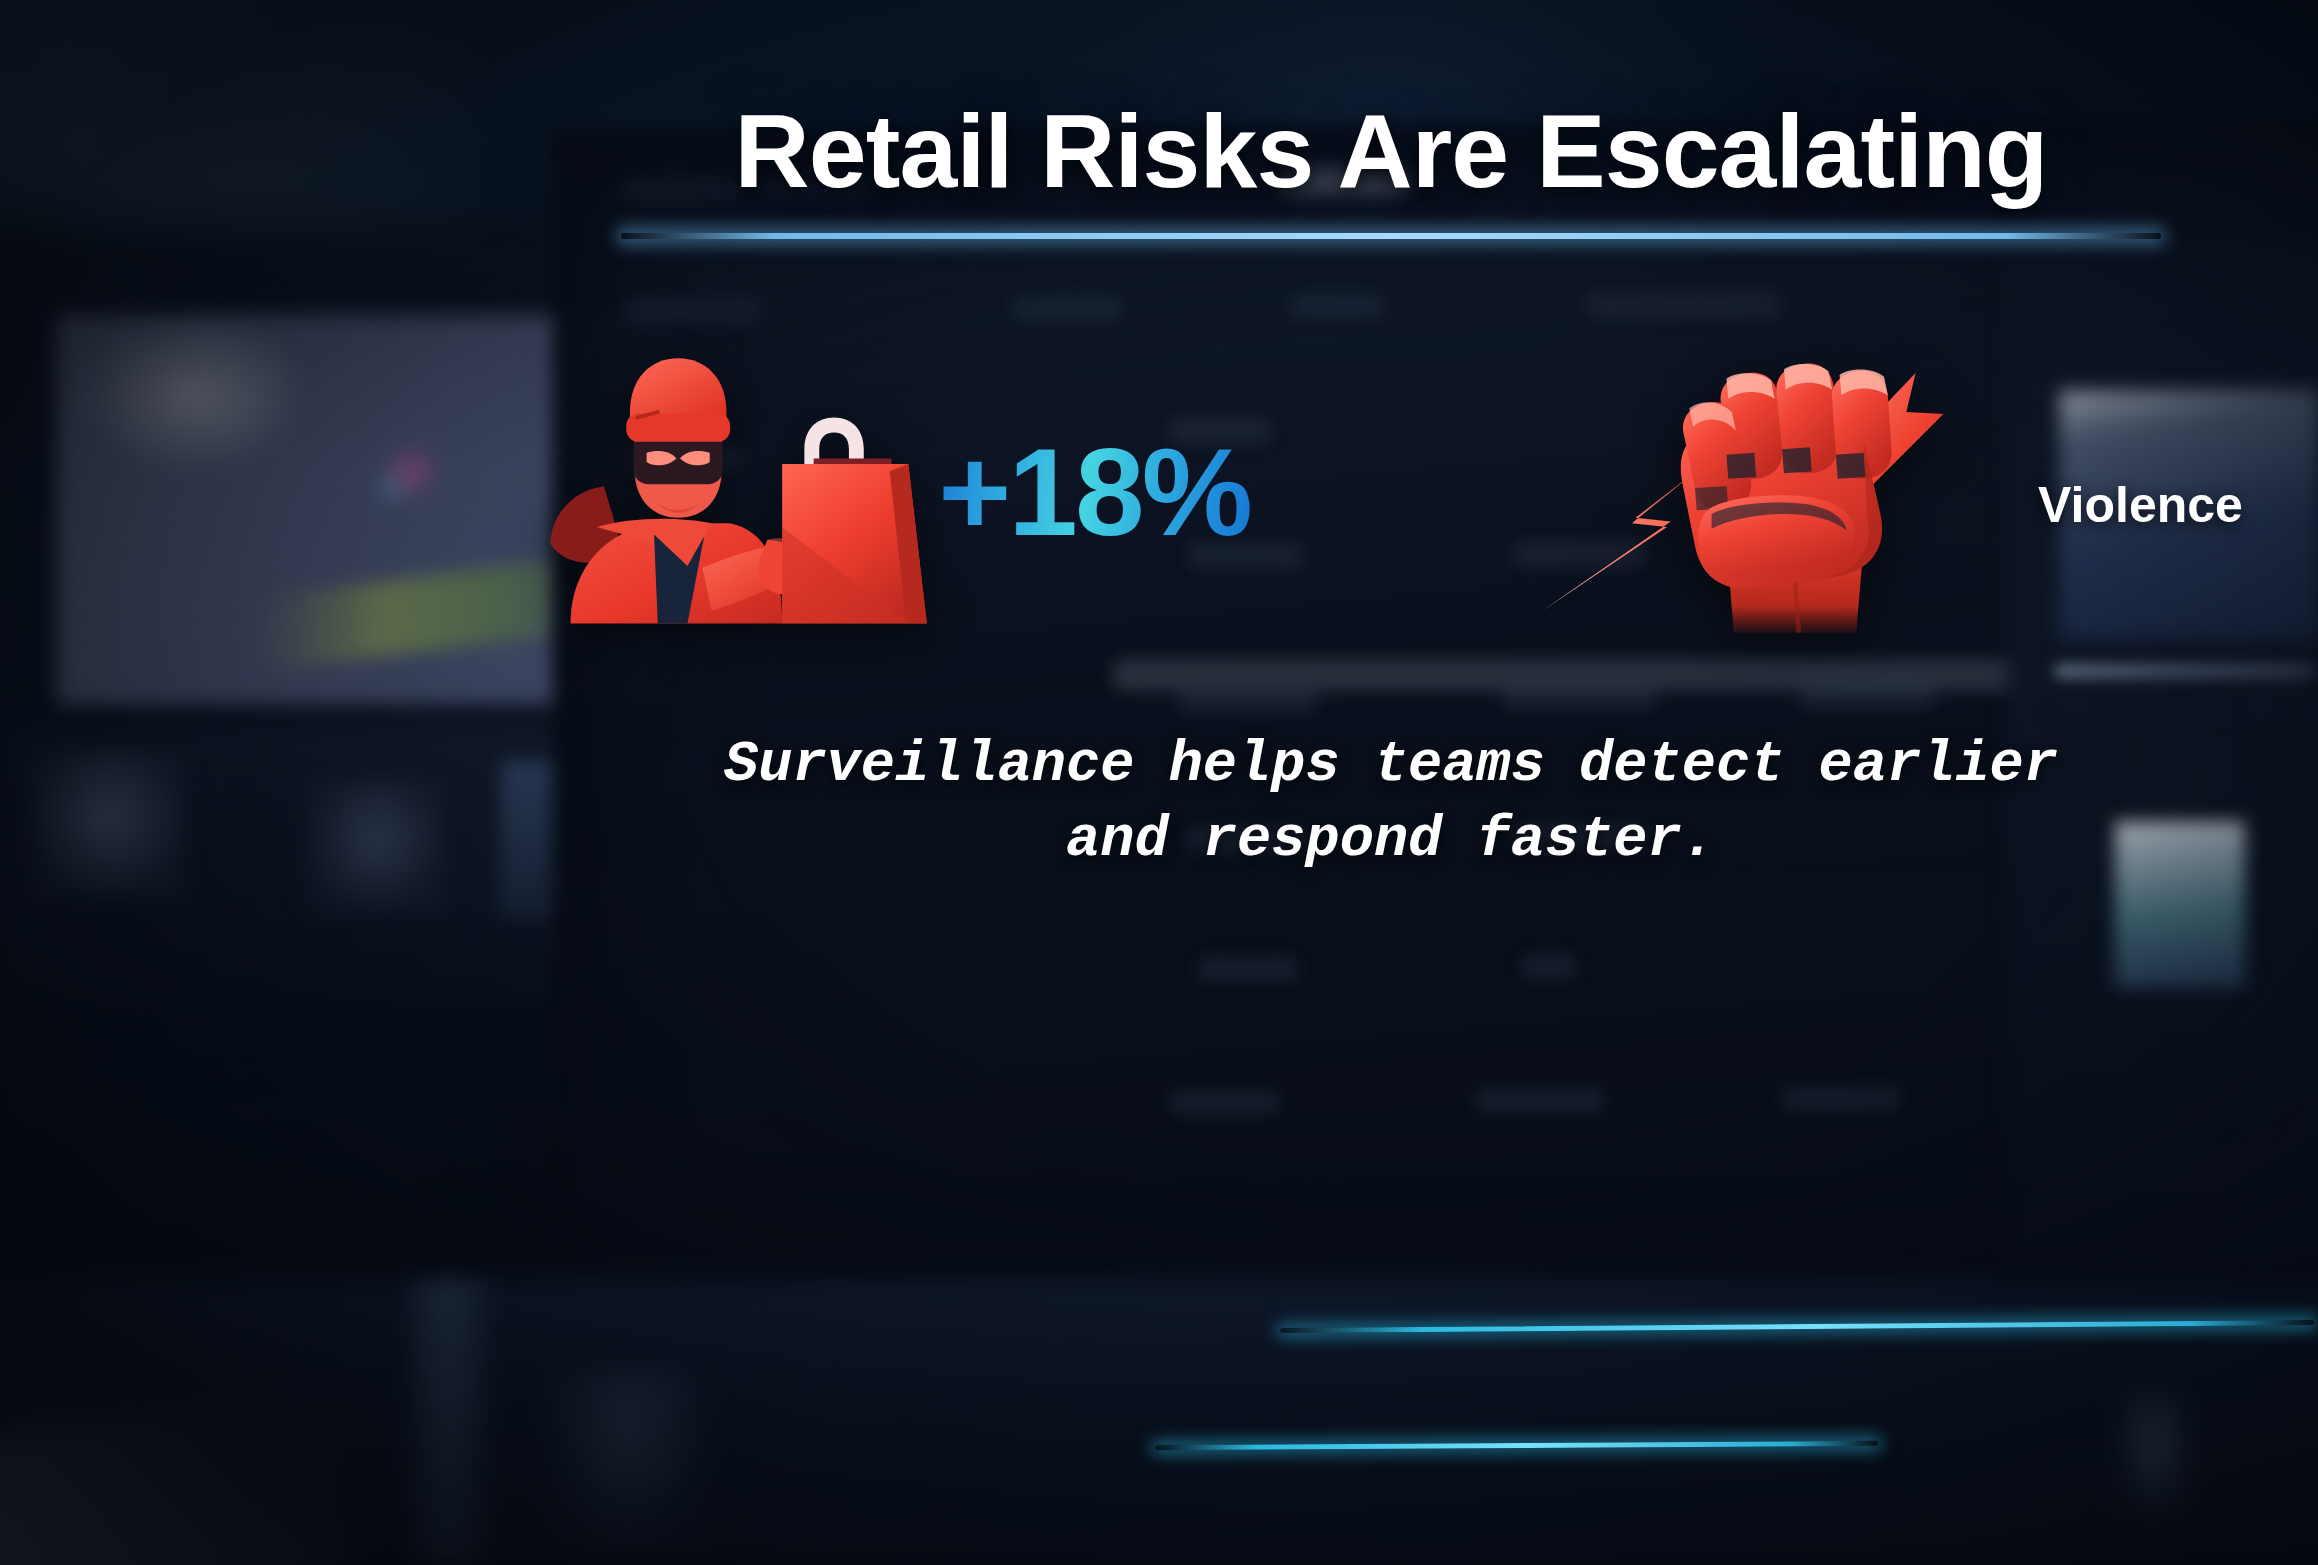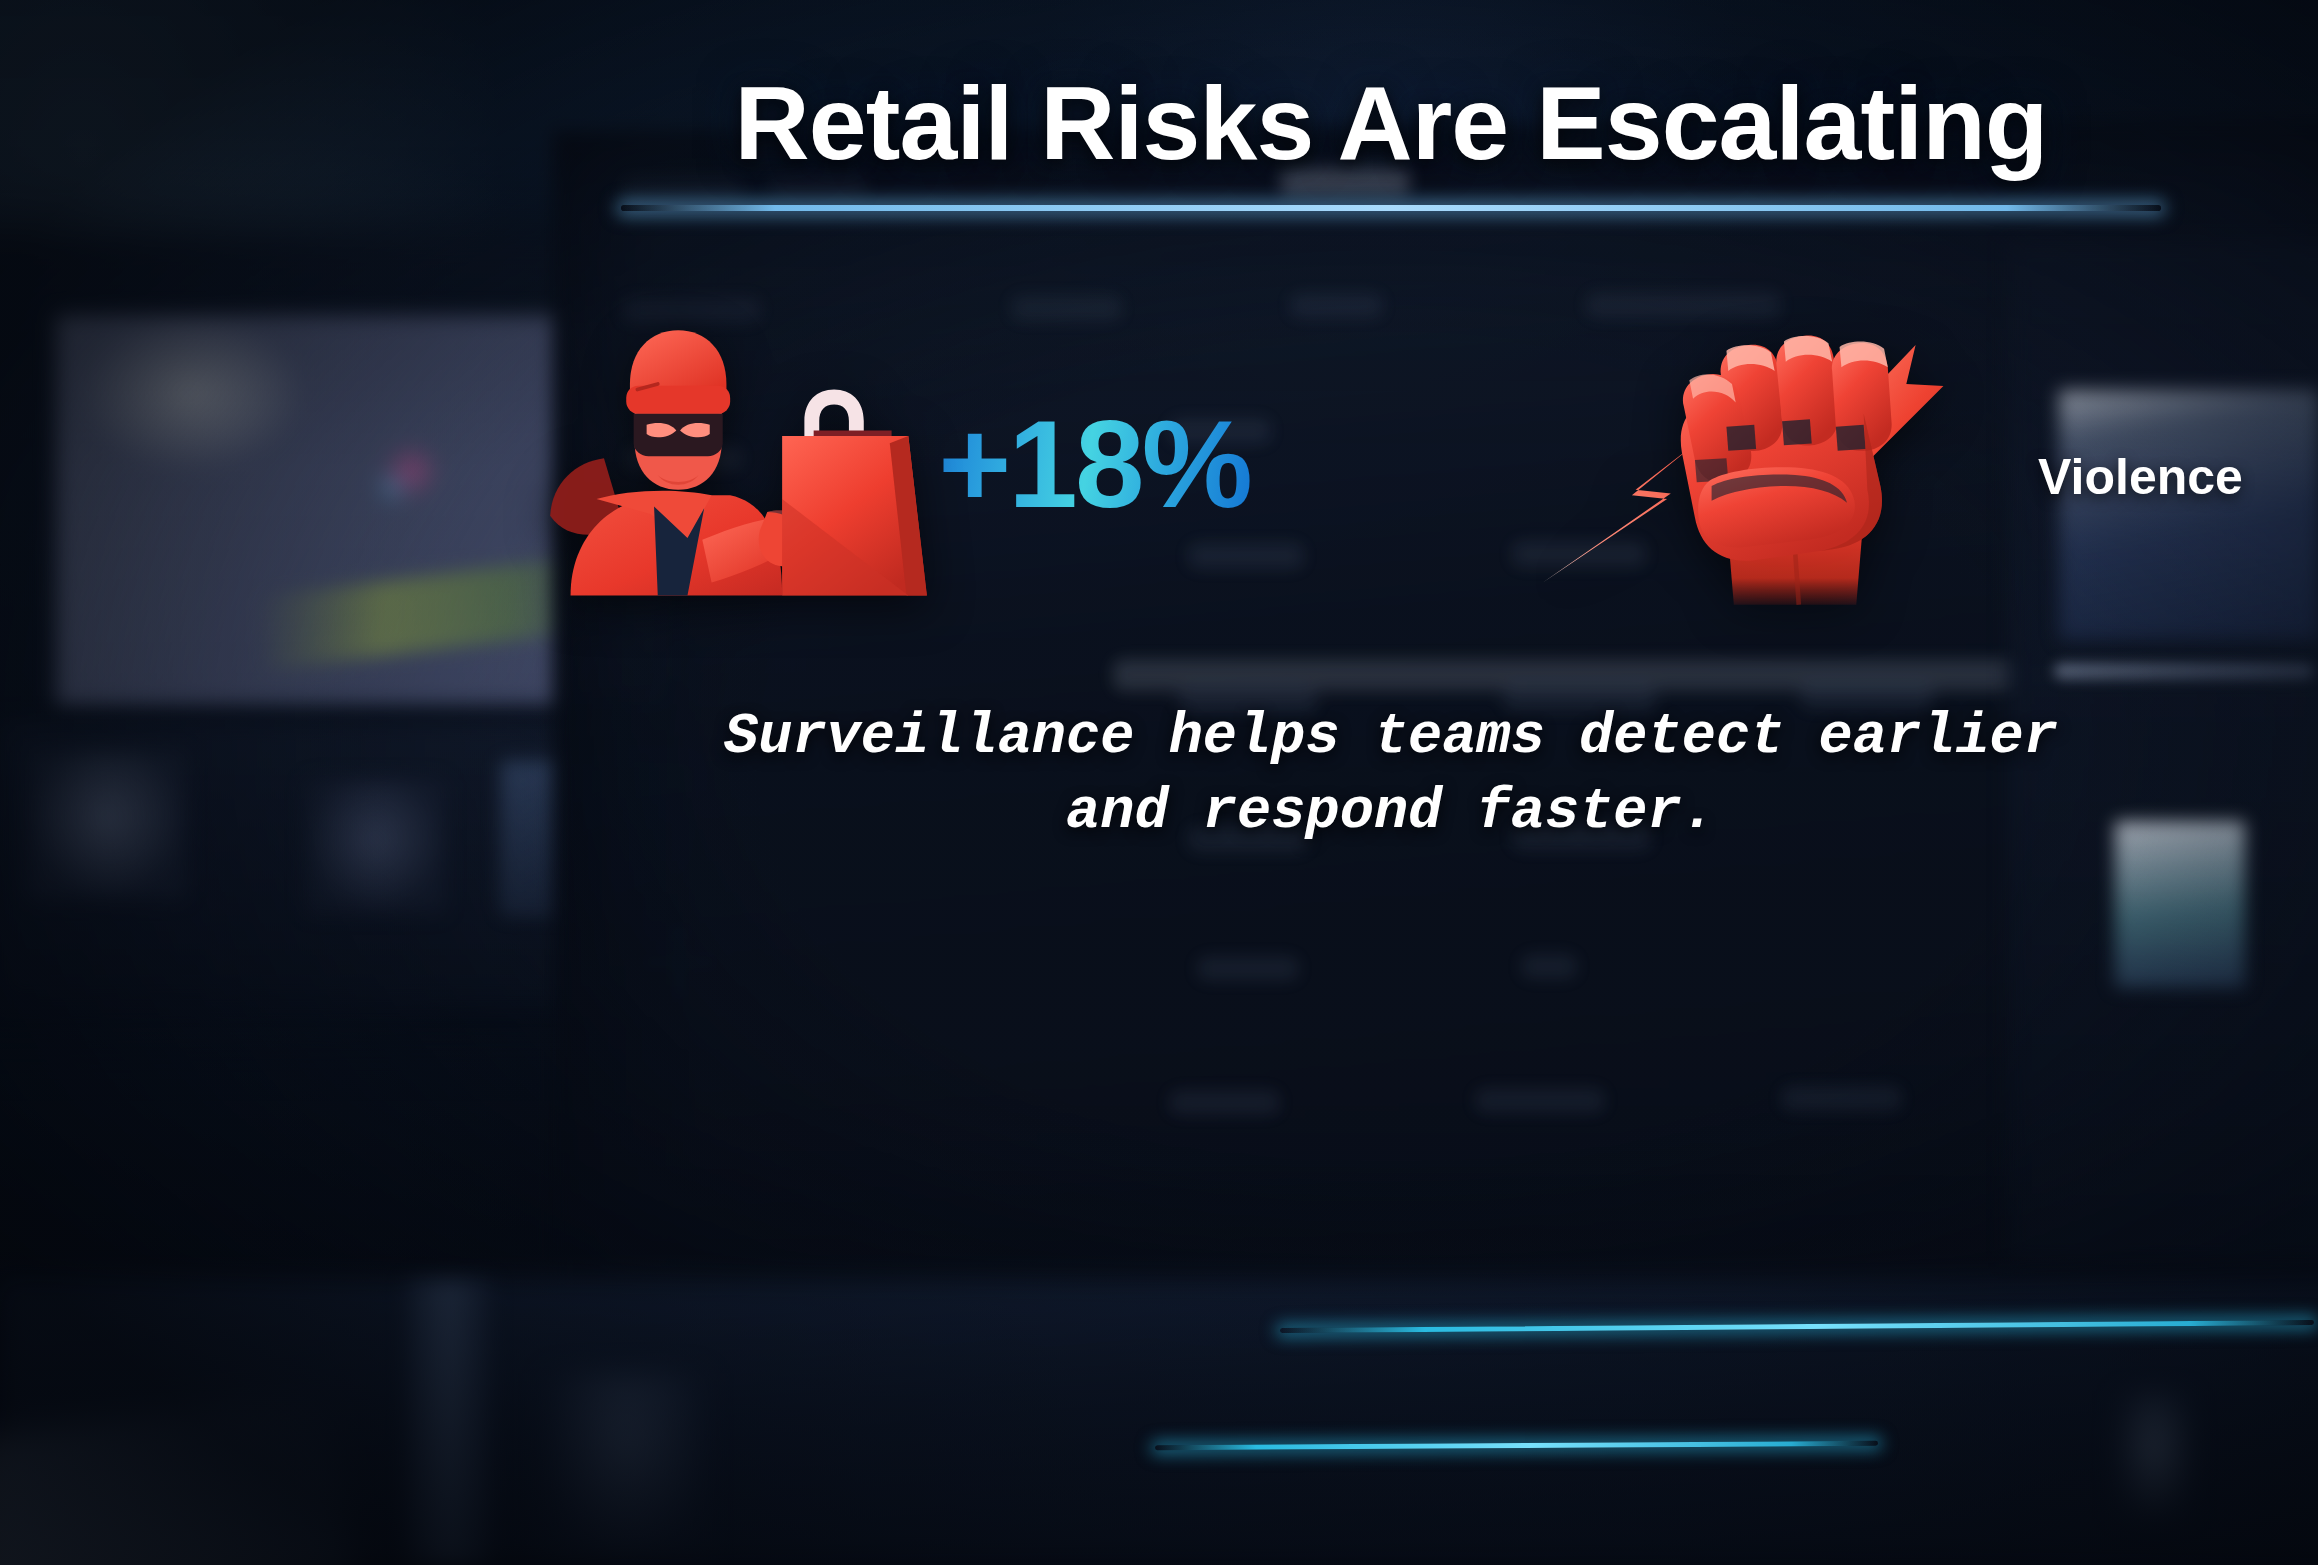--- a/index.html
+++ b/index.html
@@ -178,21 +178,21 @@
     background:linear-gradient(180deg, rgba(6,11,22,0.28) 0%, rgba(6,11,22,0.10) 30%, rgba(6,11,22,0.18) 70%, rgba(5,9,18,0.45) 100%);
   }
 
   
   .content {
     position:absolute; inset:0;
     display:flex; flex-direction:column; align-items:center;
   }
 
   .title {
-    margin-top:64px;
+    margin-top:92px;
     font-size:104px;
     font-weight:bold;
     color:#ffffff;
     letter-spacing:-0.9px;
     text-shadow:0 4.6px 18.5px rgba(0,0,0,0.75), 0 0 42px rgba(10,20,40,0.9);
     white-space:nowrap;
   }
 
   .title-divider {
     margin-top:22px;

